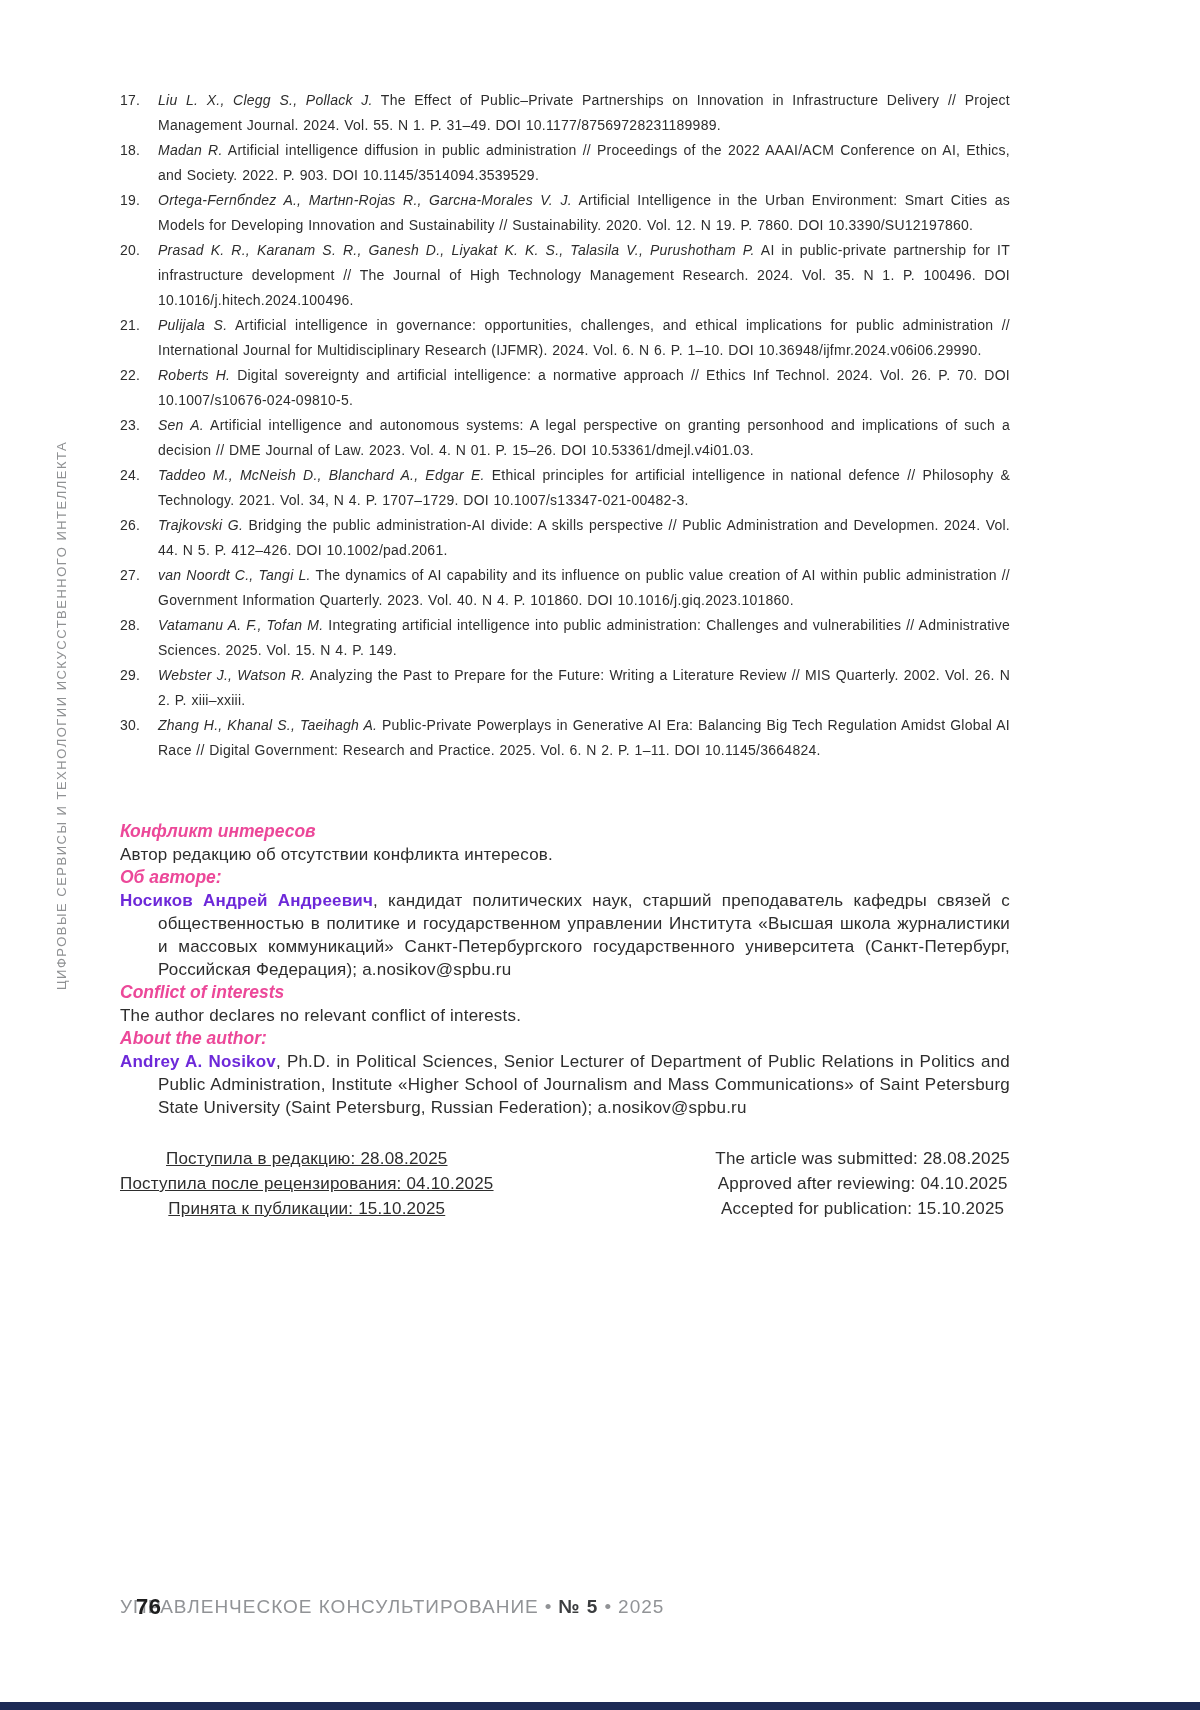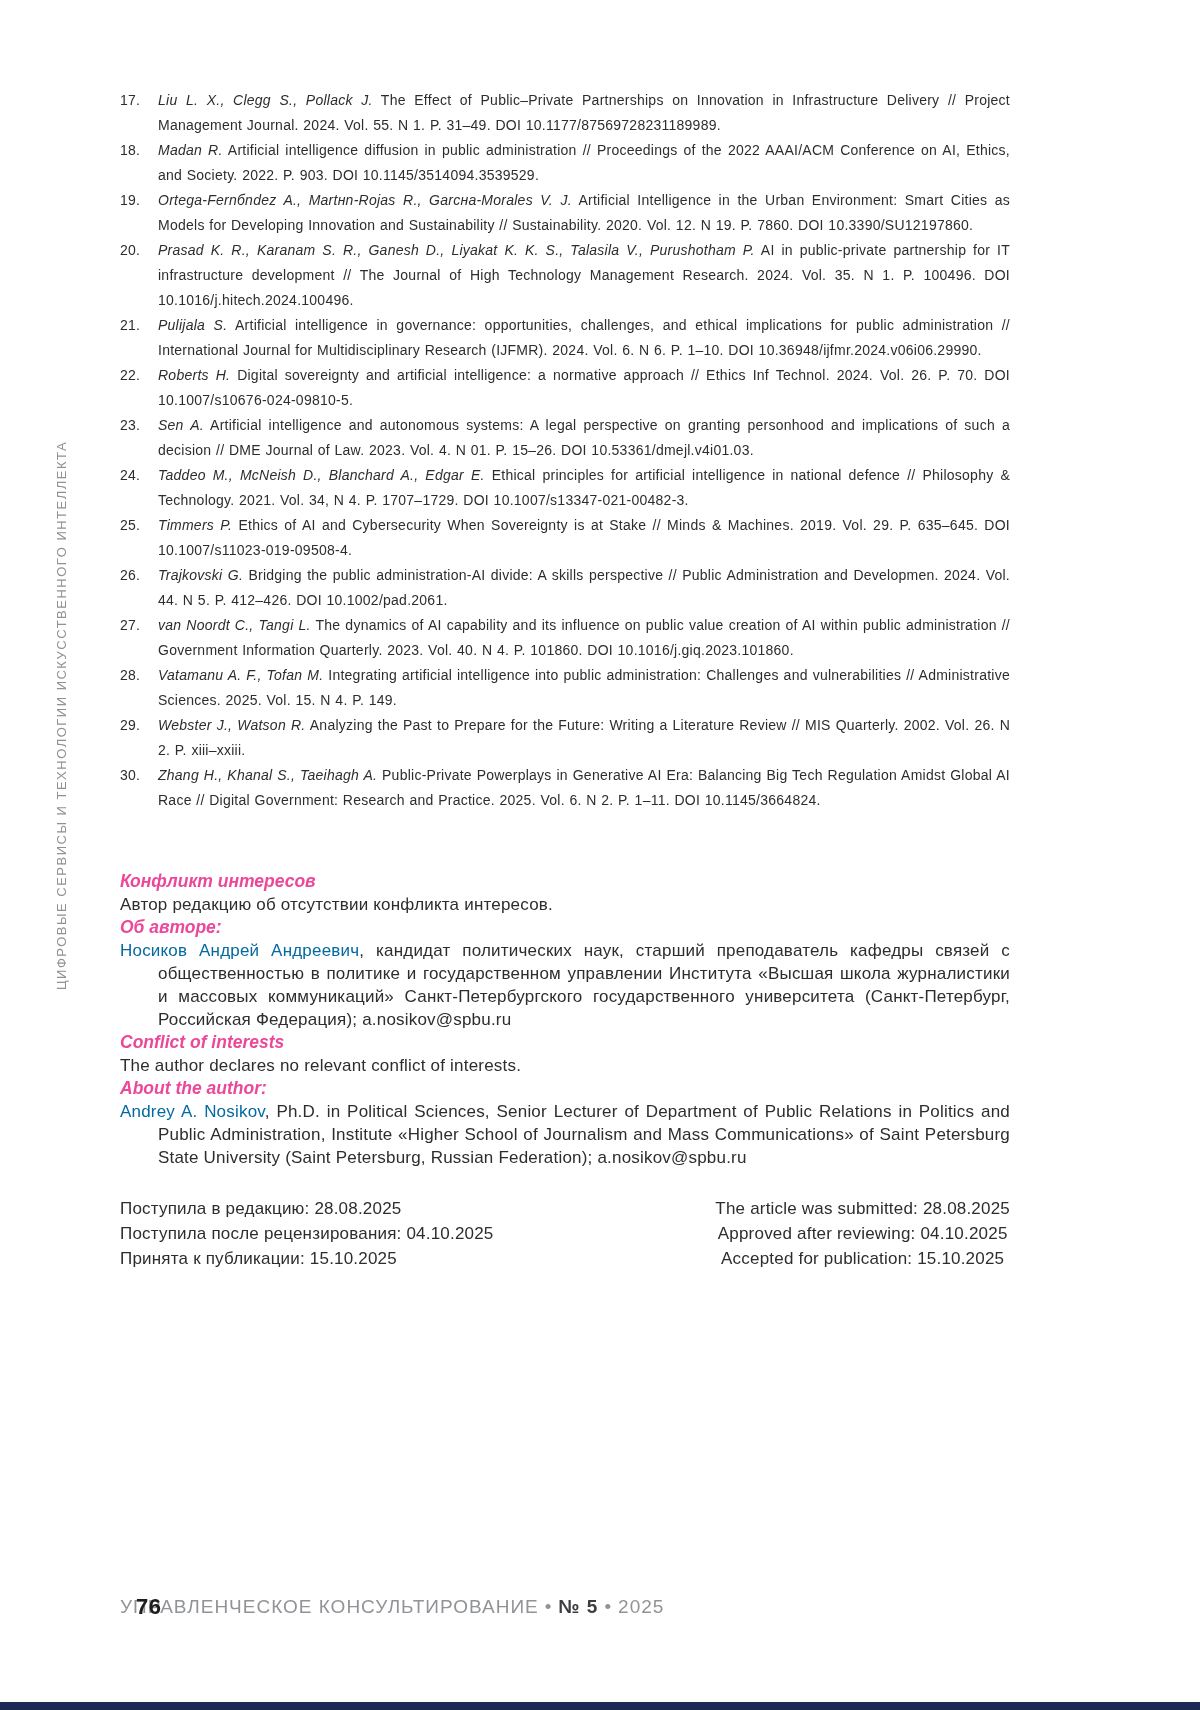--- a/index.html
+++ b/index.html
@@ -62,32 +62,32 @@
     margin: 0;
     font-size: 17px;
     line-height: 23px;
     letter-spacing: 0.2px;
   }
   .hang {
     padding-left: 38px;
     text-indent: -38px;
     text-align: justify;
   }
-  .bold-name { font-weight: normal; color: #0369a1; }
+  .bold-name { font-weight: bold; color: #6d28d9; }
   .gap-lg { }
   .refs-after { margin-top: 57px; }
   .dates {
     display: flex;
     justify-content: space-between;
     margin-top: 27px;
     font-size: 17px;
     line-height: 25px;
     letter-spacing: 0.2px;
   }
-  .dates .col-ru { text-align: left; }
+  .dates .col-ru { text-align: center; text-decoration: underline; }
   .dates .col-en { text-align: center; }
   .footer {
     position: absolute;
     left: 120px;
     top: 1594px;
     width: 890px;
     height: 30px;
   }
   .footer .page-num {
     position: absolute;
@@ -129,21 +129,20 @@
 
     <ol class="refs">
       <li><span class="num">17.</span><i>Liu L. X., Clegg S., Pollack J.</i><span> The Effect of Public–Private Partnerships on Innovation in Infrastructure Delivery // Project Management Journal. 2024. Vol. 55. N 1. P. 31–49. DOI 10.1177/87569728231189989.</span></li>
       <li><span class="num">18.</span><i>Madan R.</i><span> Artificial intelligence diffusion in public administration // Proceedings of the 2022 AAAI/ACM Conference on AI, Ethics, and Society. 2022. P. 903. DOI 10.1145/3514094.3539529.</span></li>
       <li><span class="num">19.</span><i>Ortega-Fernбndez A., Martнn-Rojas R., Garcна-Morales V. J.</i><span> Artificial Intelligence in the Urban Environment: Smart Cities as Models for Developing Innovation and Sustainability // Sustainability. 2020. Vol. 12. N 19. P. 7860. DOI 10.3390/SU12197860.</span></li>
       <li><span class="num">20.</span><i>Prasad K. R., Karanam S. R., Ganesh D., Liyakat K. K. S., Talasila V., Purushotham P.</i><span> AI in public-private partnership for IT infrastructure development // The Journal of High Technology Management Research. 2024. Vol. 35. N 1. P. 100496. DOI 10.1016/j.hitech.2024.100496.</span></li>
       <li><span class="num">21.</span><i>Pulijala S.</i><span> Artificial intelligence in governance: opportunities, challenges, and ethical implications for public administration // International Journal for Multidisciplinary Research (IJFMR). 2024. Vol. 6. N 6. P. 1–10. DOI 10.36948/ijfmr.2024.v06i06.29990.</span></li>
       <li><span class="num">22.</span><i>Roberts H.</i><span> Digital sovereignty and artificial intelligence: a normative approach // Ethics Inf Technol. 2024. Vol. 26. P. 70. DOI 10.1007/s10676-024-09810-5.</span></li>
       <li><span class="num">23.</span><i>Sen A.</i><span> Artificial intelligence and autonomous systems: A legal perspective on granting personhood and implications of such a decision // DME Journal of Law. 2023. Vol. 4. N 01. P. 15–26. DOI 10.53361/dmejl.v4i01.03.</span></li>
       <li><span class="num">24.</span><i>Taddeo M., McNeish D., Blanchard A., Edgar E.</i><span> Ethical principles for artificial intelligence in national defence // Philosophy &amp; Technology. 2021. Vol. 34, N 4. P. 1707–1729. DOI 10.1007/s13347-021-00482-3.</span></li>
-      <li><span class="num">25.</span><i>Timmers P.</i><span> Ethics of AI and Cybersecurity When Sovereignty is at Stake // Minds &amp; Machines. 2019. Vol. 29. P. 635–645. DOI 10.1007/s11023-019-09508-4.</span></li>
       <li><span class="num">26.</span><i>Trajkovski G.</i><span> Bridging the public administration-AI divide: A skills perspective // Public Administration and Developmen. 2024. Vol. 44. N 5. P. 412–426. DOI 10.1002/pad.2061.</span></li>
       <li><span class="num">27.</span><i>van Noordt C., Tangi L.</i><span> The dynamics of AI capability and its influence on public value creation of AI within public administration // Government Information Quarterly. 2023. Vol. 40. N 4. P. 101860. DOI 10.1016/j.giq.2023.101860.</span></li>
       <li><span class="num">28.</span><i>Vatamanu A. F., Tofan M.</i><span> Integrating artificial intelligence into public administration: Challenges and vulnerabilities // Administrative Sciences. 2025. Vol. 15. N 4. P. 149.</span></li>
       <li><span class="num">29.</span><i>Webster J., Watson R.</i><span> Analyzing the Past to Prepare for the Future: Writing a Literature Review // MIS Quarterly. 2002. Vol. 26. N 2. P. xiii–xxiii.</span></li>
       <li><span class="num">30.</span><i>Zhang H., Khanal S., Taeihagh A.</i><span> Public-Private Powerplays in Generative AI Era: Balancing Big Tech Regulation Amidst Global AI Race // Digital Government: Research and Practice. 2025. Vol. 6. N 2. P. 1–11. DOI 10.1145/3664824.</span></li>
     </ol>
 
     <p class="sec-heading refs-after">Конфликт интересов</p>
     <p class="sec-body">Автор редакцию об отсутствии конфликта интересов.</p>
 

